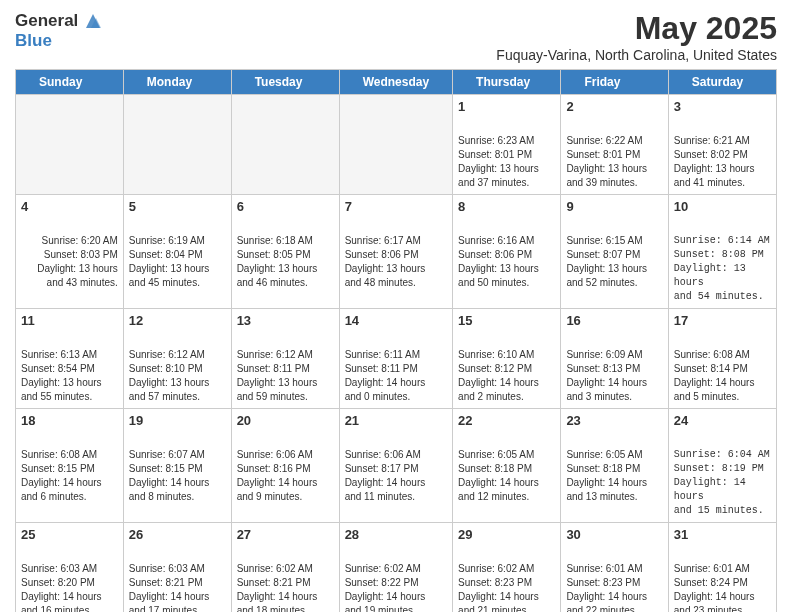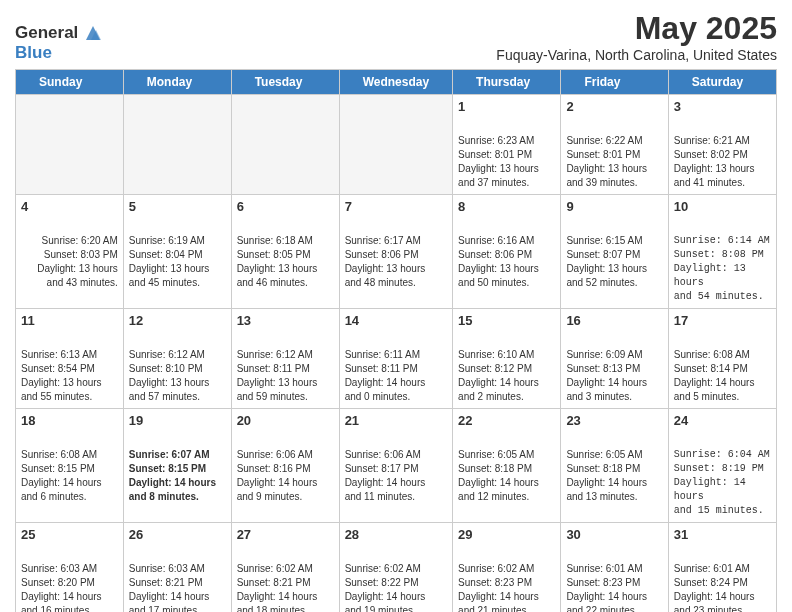--- a/index.html
+++ b/index.html
@@ -6,21 +6,21 @@
     body {
       font-family: Arial, sans-serif;
       background: #fff;
       width: 792px;
       min-height: 612px;
       padding: 10px 15px;
     }
     .header-area {
       display: flex;
       justify-content: space-between;
-      align-items: flex-end;
+      align-items: flex-start;
       margin-bottom: 6px;
     }
     .logo {
       display: flex;
       align-items: flex-end;
       gap: 0;
     }
     .title-area {
       text-align: right;
     }
@@ -248,21 +248,21 @@
       <tr>
         <td>
           <span class="day-num">18</span>
           <div class="day-info" style="white-space: pre-line;">Sunrise: 6:08 AM
 Sunset: 8:15 PM
 Daylight: 14 hours
 and 6 minutes.</div>
         </td>
         <td>
           <span class="day-num">19</span>
-          <div class="day-info" style="white-space: pre-line; font-weight: bold;">Sunrise: 6:07 AM
+          <div class="day-info" style="white-space: pre-line;">Sunrise: 6:07 AM
 Sunset: 8:15 PM
 Daylight: 14 hours
 and 8 minutes.</div>
         </td>
         <td>
           <span class="day-num">20</span>
           <div class="day-info" style="white-space: pre-line;">Sunrise: 6:06 AM
 Sunset: 8:16 PM
 Daylight: 14 hours
 and 9 minutes.</div>

